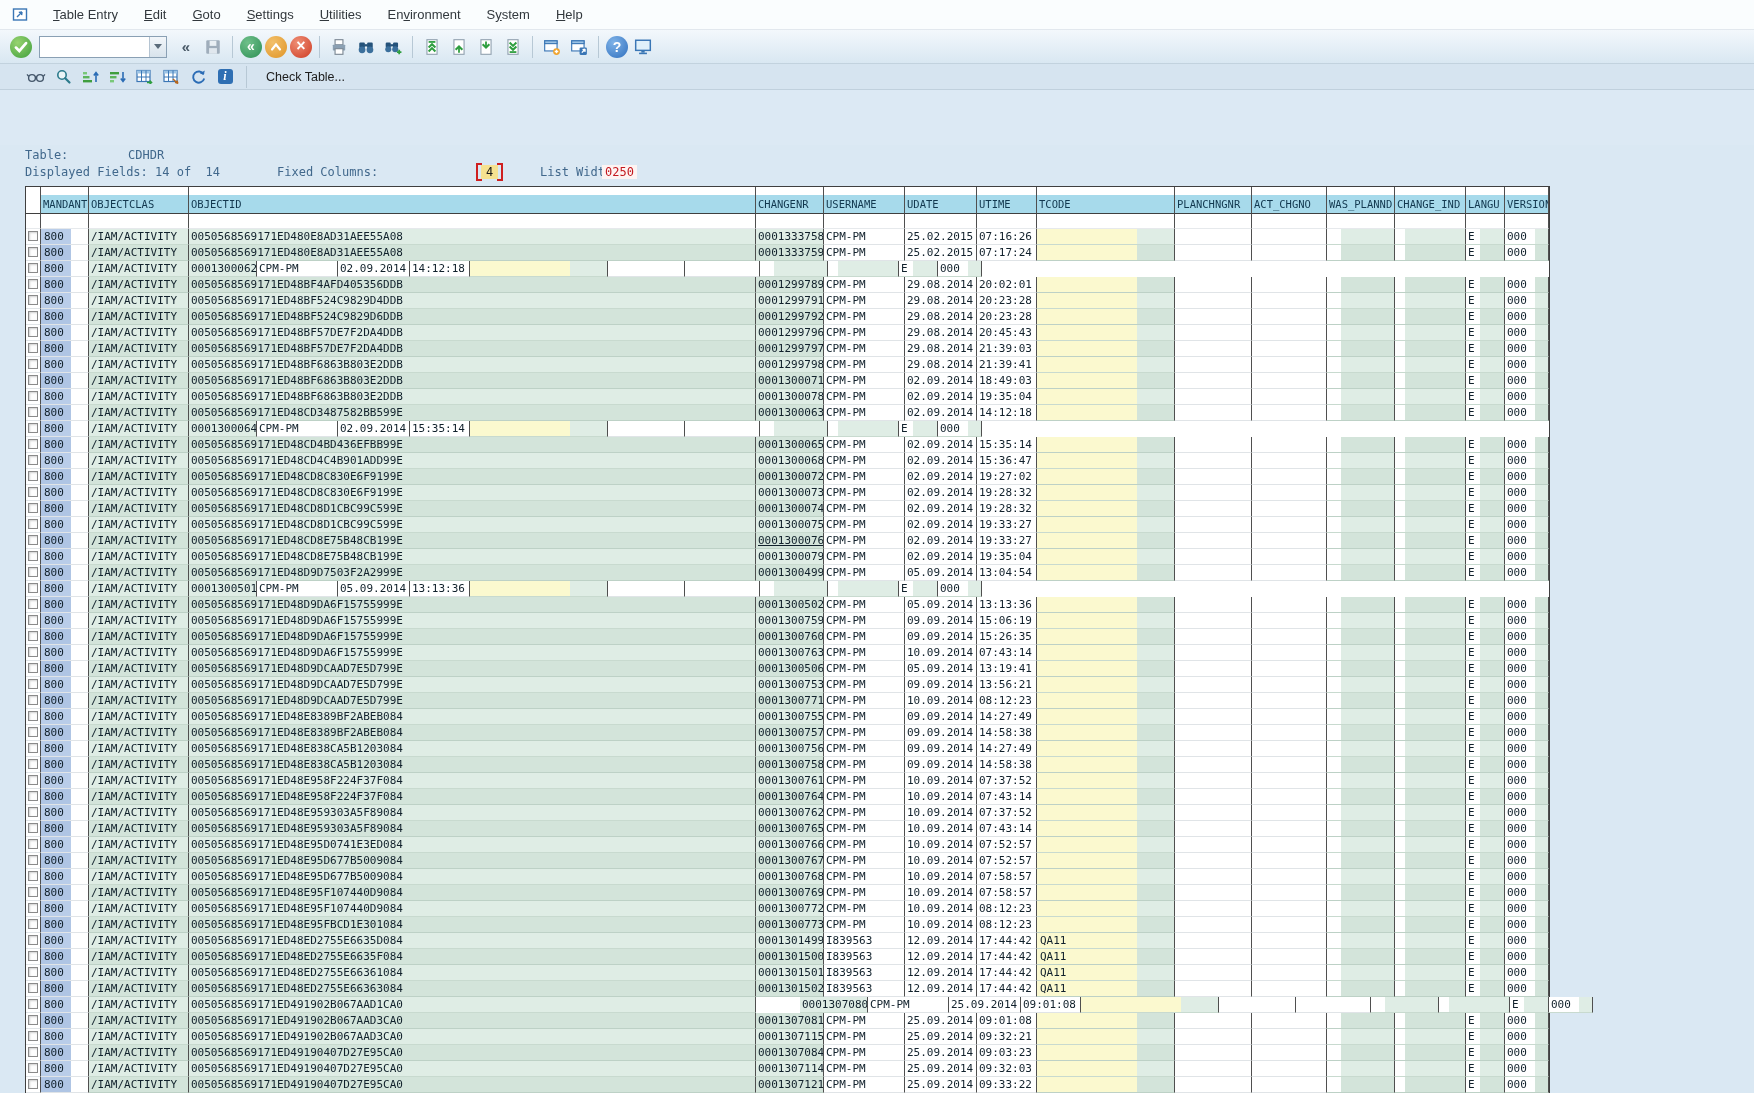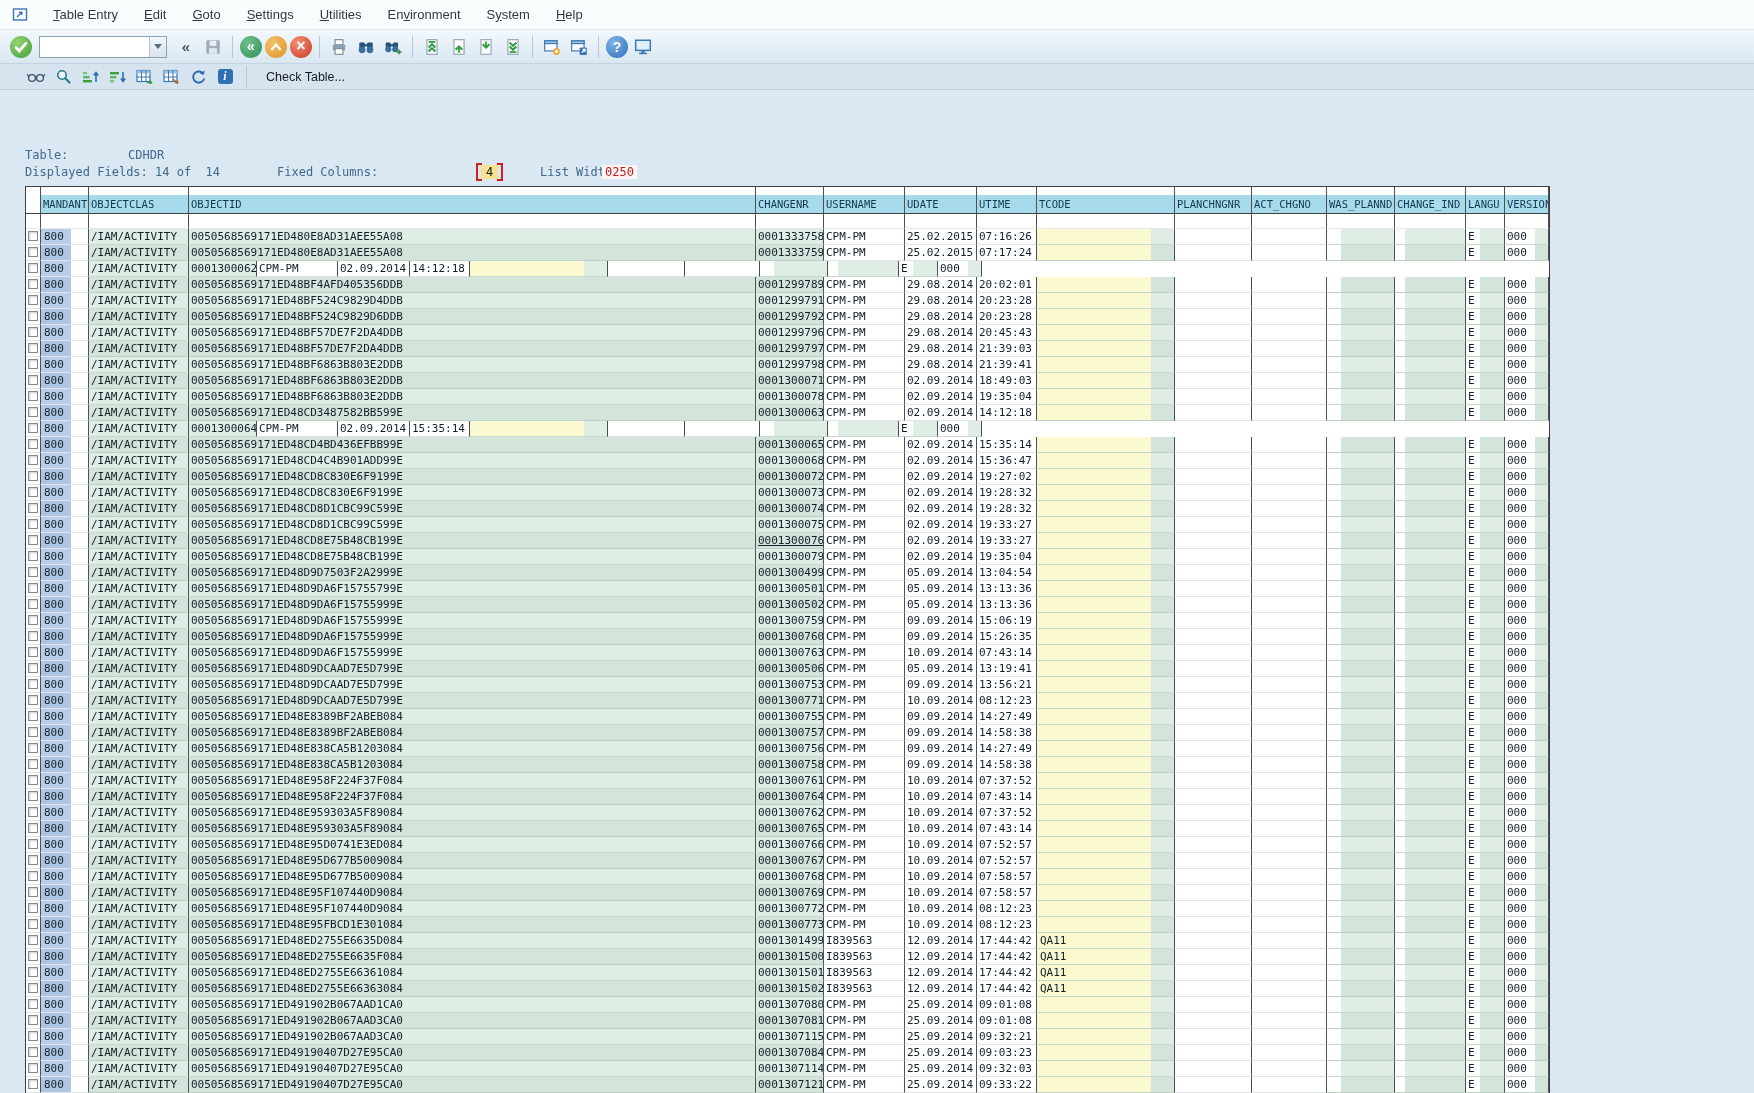--- a/index.html
+++ b/index.html
@@ -88,21 +88,21 @@
   .cbx { width:10px; height:10px; margin:2px 0 0 2px; background:#fdfdfd;
          border:1px solid #8a8a8a; box-shadow:inset 1px 1px 2px rgba(0,0,0,.18); }
   .t-g { background:#dfede5; border-bottom:1px solid #c8dacf; }
   .alt .t-g { background:#d3e4da; border-bottom-color:#bdd1c6; }
   .t-w { background:#fff; border-bottom:1px solid #e0e4e7; }
   .t-key { background:#fff; border-bottom:1px solid #e0e4e7; padding:0; }
   .t-key .box { display:block; width:30px; height:100%; background:#b9cde9; padding-left:3px; }
   .alt .t-key .box { background:#afc5e4; }
   .t-y { background:#dfede5; border-bottom:1px solid #c8dacf; padding:0; }
   .alt .t-y { background:#d3e4da; border-bottom-color:#bdd1c6; }
-  .t-y .box { display:block; width:114px; height:100%; background:#fbf9cf; padding-left:3px; }
+  .t-y .box { display:block; width:100px; height:100%; background:#fbf9cf; padding-left:3px; }
   .t-wn14,.t-wn10,.t-wn30 { background:#dfede5; border-bottom:1px solid #c8dacf; padding:0; }
   .alt .t-wn14,.alt .t-wn10,.alt .t-wn30 { background:#d3e4da; border-bottom-color:#bdd1c6; }
   .t-wn14 .box,.t-wn10 .box,.t-wn30 .box { display:block; height:100%; background:#fff; padding-left:2px; }
   .t-wn14 .box { width:14px; } .t-wn10 .box { width:10px; } .t-wn30 .box { width:30px; }
 </style>
 </head>
 <body>
 
 <div class="screen">
 
@@ -729,21 +729,20 @@
           <div class="cell t-w" style="width: 75px;"></div>
           <div class="cell t-wn14" style="width: 68px;"><span class="box"></span></div>
           <div class="cell t-wn10" style="width: 71px;"><span class="box"></span></div>
           <div class="cell t-wn14" style="width: 39px;"><span class="box">E</span></div>
           <div class="cell t-wn30" style="width: 44px;"><span class="box">000</span></div>
         </div>
         <div class="trow drow" style="height: 16px;">
           <div class="cell t-cb" style="width: 15px;"><div class="cbx"></div></div>
           <div class="cell t-key" style="width: 48px;"><span class="box">800</span></div>
           <div class="cell t-g" style="width: 100px;">/IAM/ACTIVITY</div>
-          <div class="cell t-g" style="width: 567px;">0050568569171ED48D9DA6F15755799E</div>
           <div class="cell t-g" style="width: 68px;">0001300501</div>
           <div class="cell t-w" style="width: 81px;">CPM-PM</div>
           <div class="cell t-w" style="width: 72px;">05.09.2014</div>
           <div class="cell t-w" style="width: 60px;">13:13:36</div>
           <div class="cell t-y" style="width: 138px;"><span class="box"></span></div>
           <div class="cell t-w" style="width: 77px;"></div>
           <div class="cell t-w" style="width: 75px;"></div>
           <div class="cell t-wn14" style="width: 68px;"><span class="box"></span></div>
           <div class="cell t-wn10" style="width: 71px;"><span class="box"></span></div>
           <div class="cell t-wn14" style="width: 39px;"><span class="box">E</span></div>
@@ -1172,21 +1171,21 @@
           <div class="cell t-wn14" style="width: 68px;"><span class="box"></span></div>
           <div class="cell t-wn10" style="width: 71px;"><span class="box"></span></div>
           <div class="cell t-wn14" style="width: 39px;"><span class="box">E</span></div>
           <div class="cell t-wn30" style="width: 44px;"><span class="box">000</span></div>
         </div>
         <div class="trow drow" style="height: 16px;">
           <div class="cell t-cb" style="width: 15px;"><div class="cbx"></div></div>
           <div class="cell t-key" style="width: 48px;"><span class="box">800</span></div>
           <div class="cell t-g" style="width: 100px;">/IAM/ACTIVITY</div>
           <div class="cell t-g" style="width: 567px;">0050568569171ED491902B067AAD1CA0</div>
-          <div class="cell t-g" style="width: 68px;">0001307080</div>
+          <div class="cell t-g" style="width: 68px; margin-left: 44px;">0001307080</div>
           <div class="cell t-w" style="width: 81px;">CPM-PM</div>
           <div class="cell t-w" style="width: 72px;">25.09.2014</div>
           <div class="cell t-w" style="width: 60px;">09:01:08</div>
           <div class="cell t-y" style="width: 138px;"><span class="box"></span></div>
           <div class="cell t-w" style="width: 77px;"></div>
           <div class="cell t-w" style="width: 75px;"></div>
           <div class="cell t-wn14" style="width: 68px;"><span class="box"></span></div>
           <div class="cell t-wn10" style="width: 71px;"><span class="box"></span></div>
           <div class="cell t-wn14" style="width: 39px;"><span class="box">E</span></div>
           <div class="cell t-wn30" style="width: 44px;"><span class="box">000</span></div>

